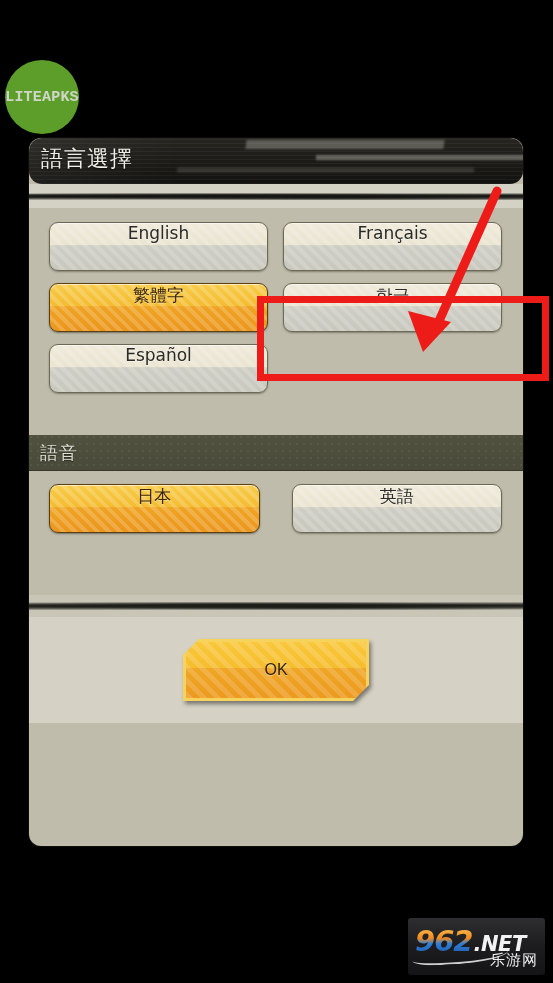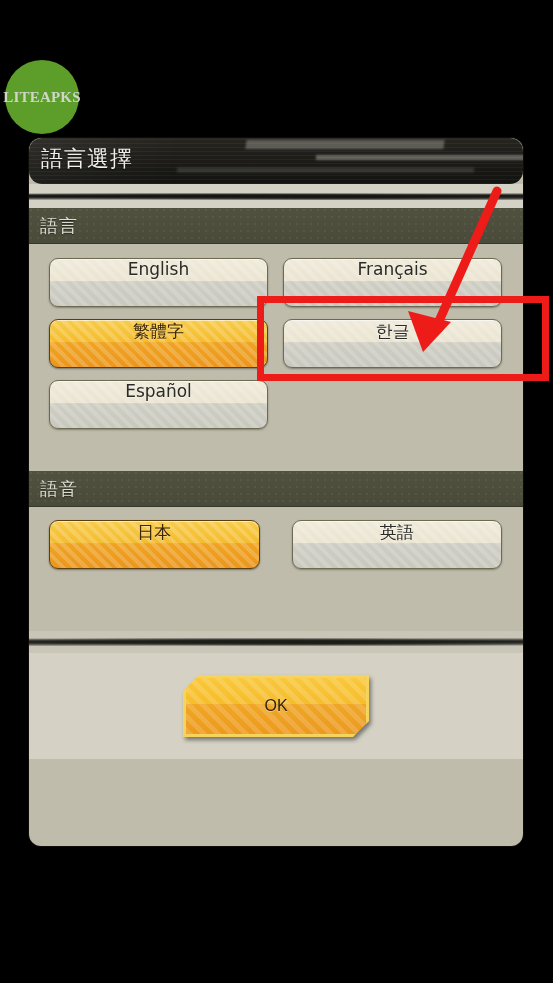--- a/index.html
+++ b/index.html
@@ -35,21 +35,21 @@
     display: flex;
     align-items: center;
     justify-content: center;
     z-index: 40;
   }
   #liteapks-badge .lbl {
     color: #cfd6c8;
     font-size: 15px;
     font-weight: bold;
     letter-spacing: 0.2px;
-    font-family: Liberation Serif, serif;
+    font-family: Liberation Mono, monospace;
   }
 
   
   #dialog-panel {
     position: absolute;
     left: 29px;
     top: 138px;
     width: 494px;
     height: 708px;
     border-radius: 12px;
@@ -332,23 +332,20 @@
       <div class="smudge-a"></div>
       <div class="smudge-b"></div>
       <div class="smudge-c"></div>
       <div class="panel-title">語言選擇</div>
     </div>
 
     <div class="panel-subrule">
       <div class="stroke"></div>
     </div>
 
-    <div class="section-bar">
-      <span class="s-label">語言</span>
-    </div>
 
     <div class="option-grid">
       <div class="opt-btn">
         <span>English</span>
       </div>
       <div class="opt-btn">
         <span>Français</span>
       </div>
       <div class="opt-btn selected">
         <span>繁體字</span>
@@ -393,14 +390,22 @@
   </div>
 
   <div id="annotation-layer">
     <div id="highlight-box"></div>
     <svg width="553" height="983" viewBox="0 0 553 983" style="position:absolute;inset:0;">
       <line x1="497" y1="191" x2="435" y2="330" stroke="#ee1c18" stroke-width="9" stroke-linecap="round"></line>
       <polygon points="423,352 408,311 451,322" fill="#ee1c18"></polygon>
     </svg>
   </div>
 
+  <div id="watermark">
+    <div class="wm-main">
+      <span class="wm-962">962</span>
+      <span class="wm-net">.NET</span>
+    </div>
+    <div class="wm-swoosh"></div>
+    <div class="wm-cn">乐游网</div>
+  </div>
 
 </div>
 
 </body></html>

